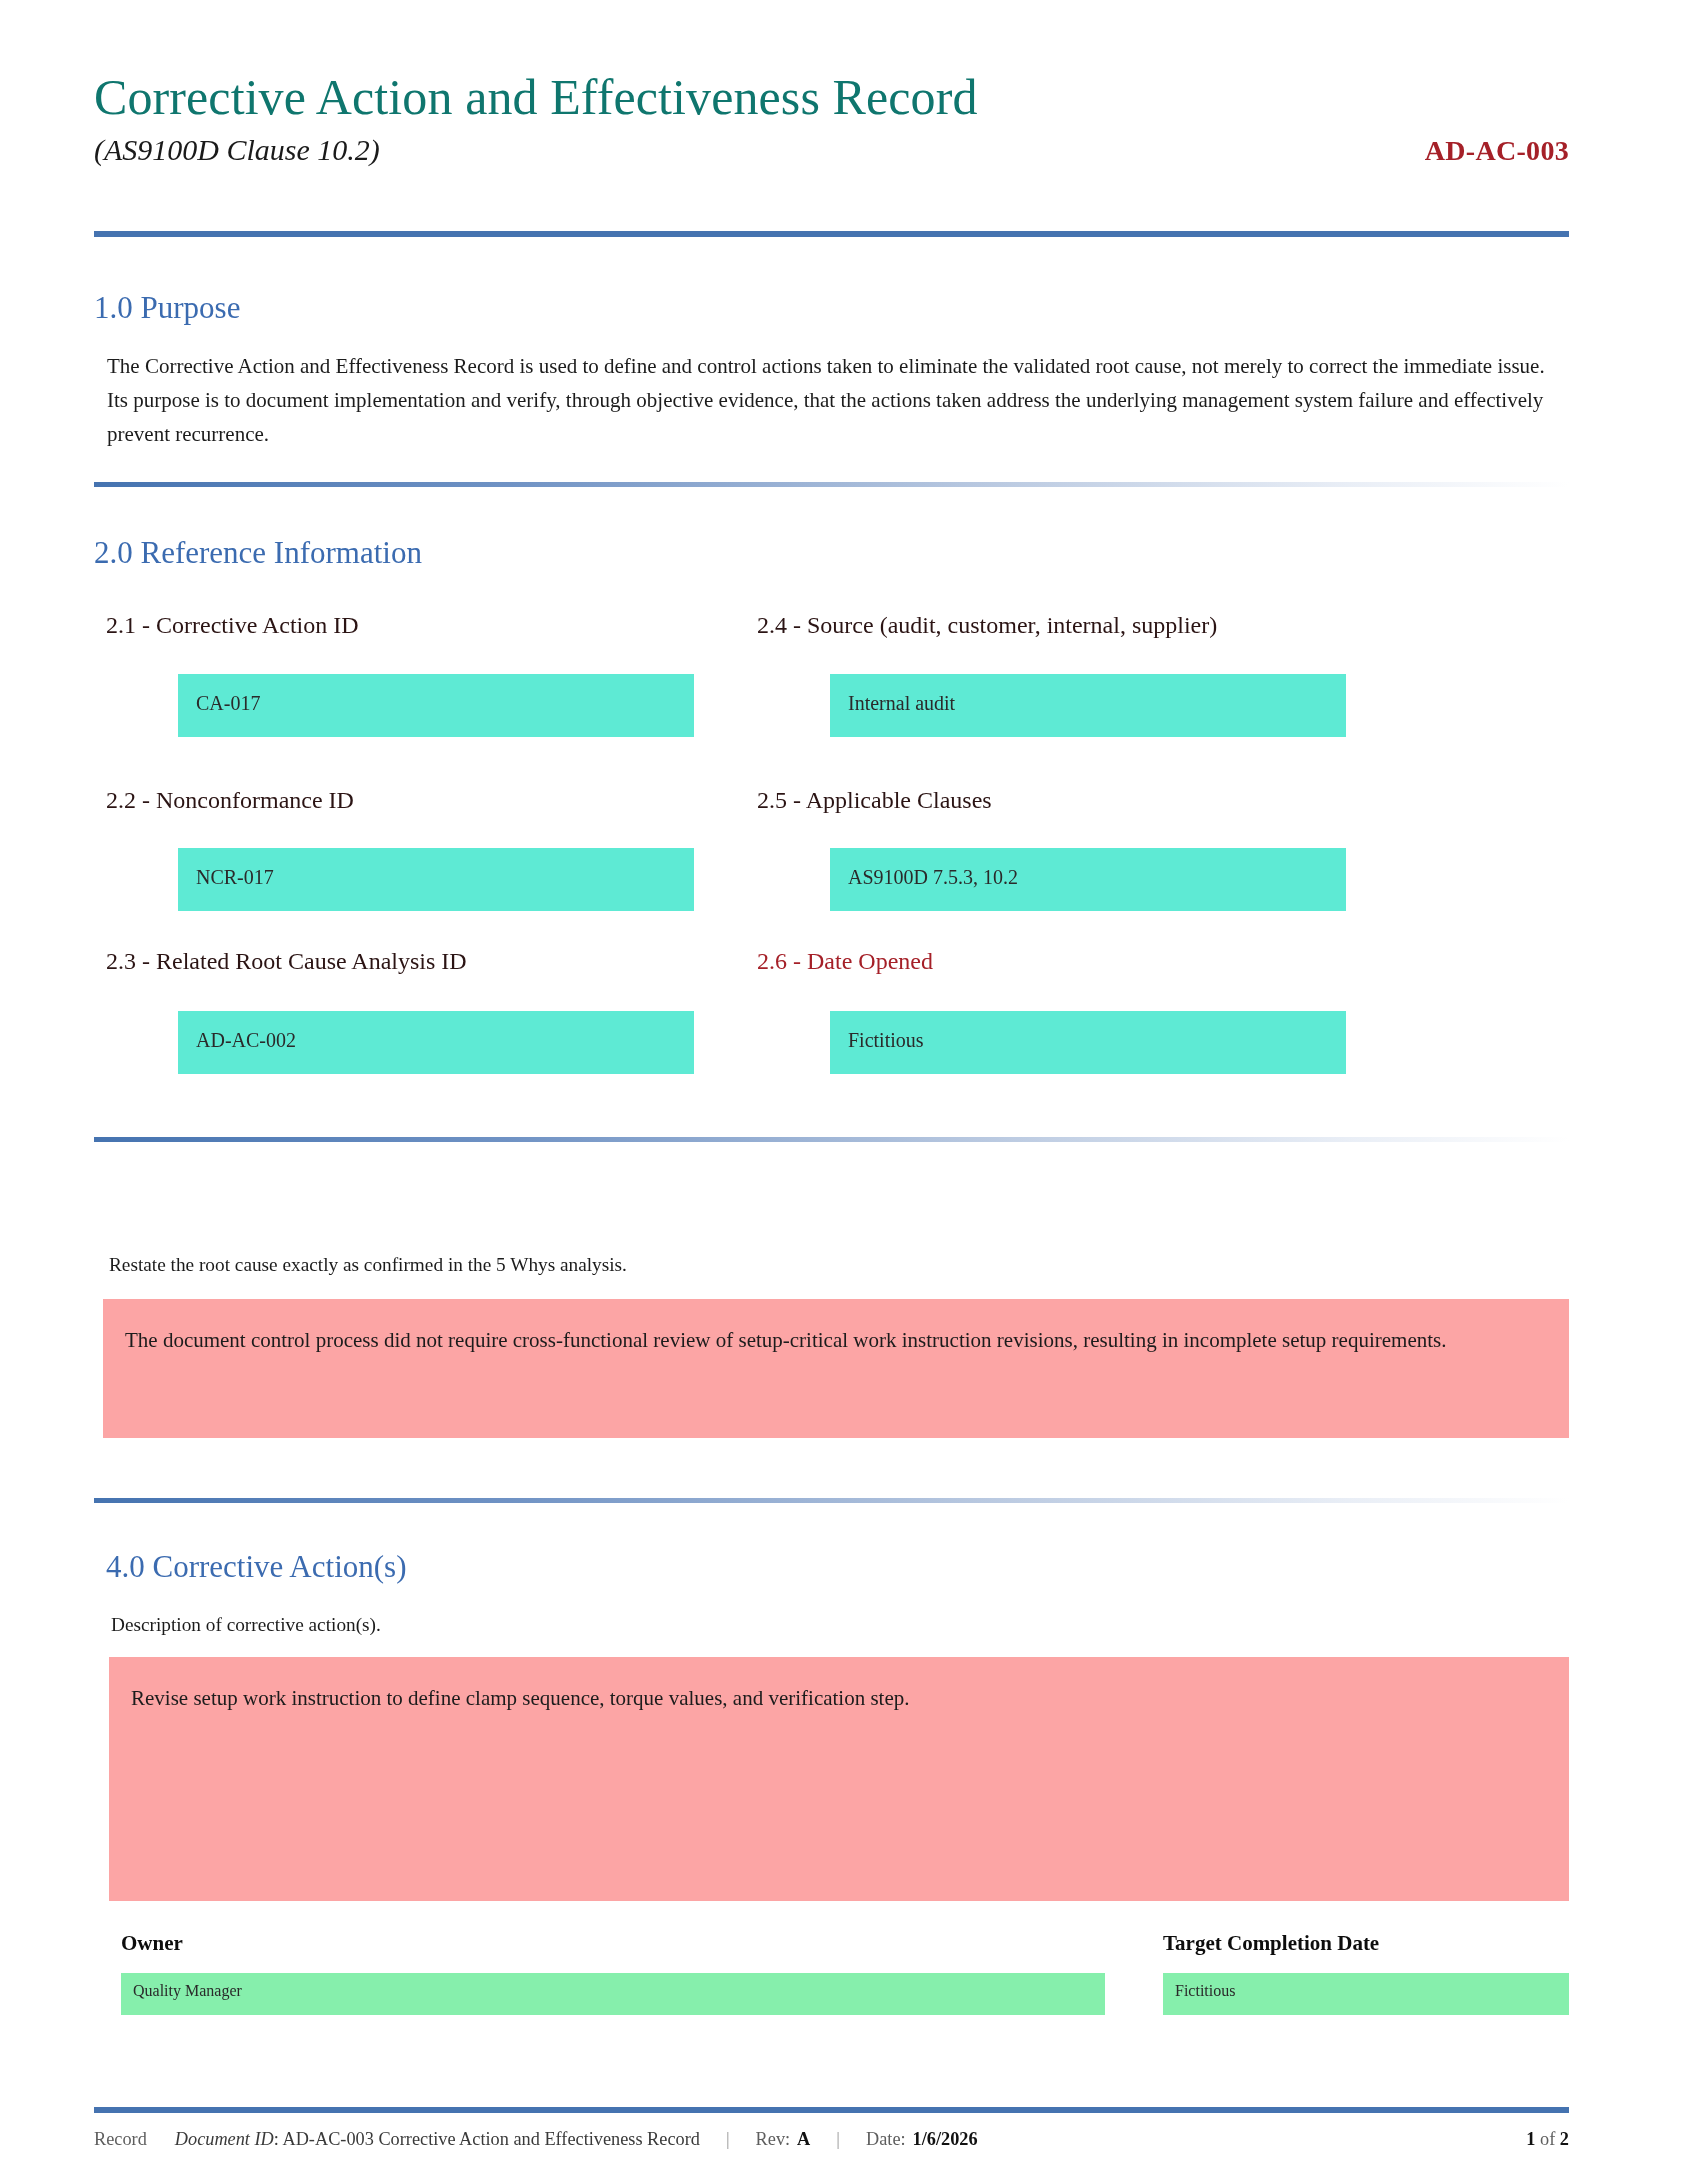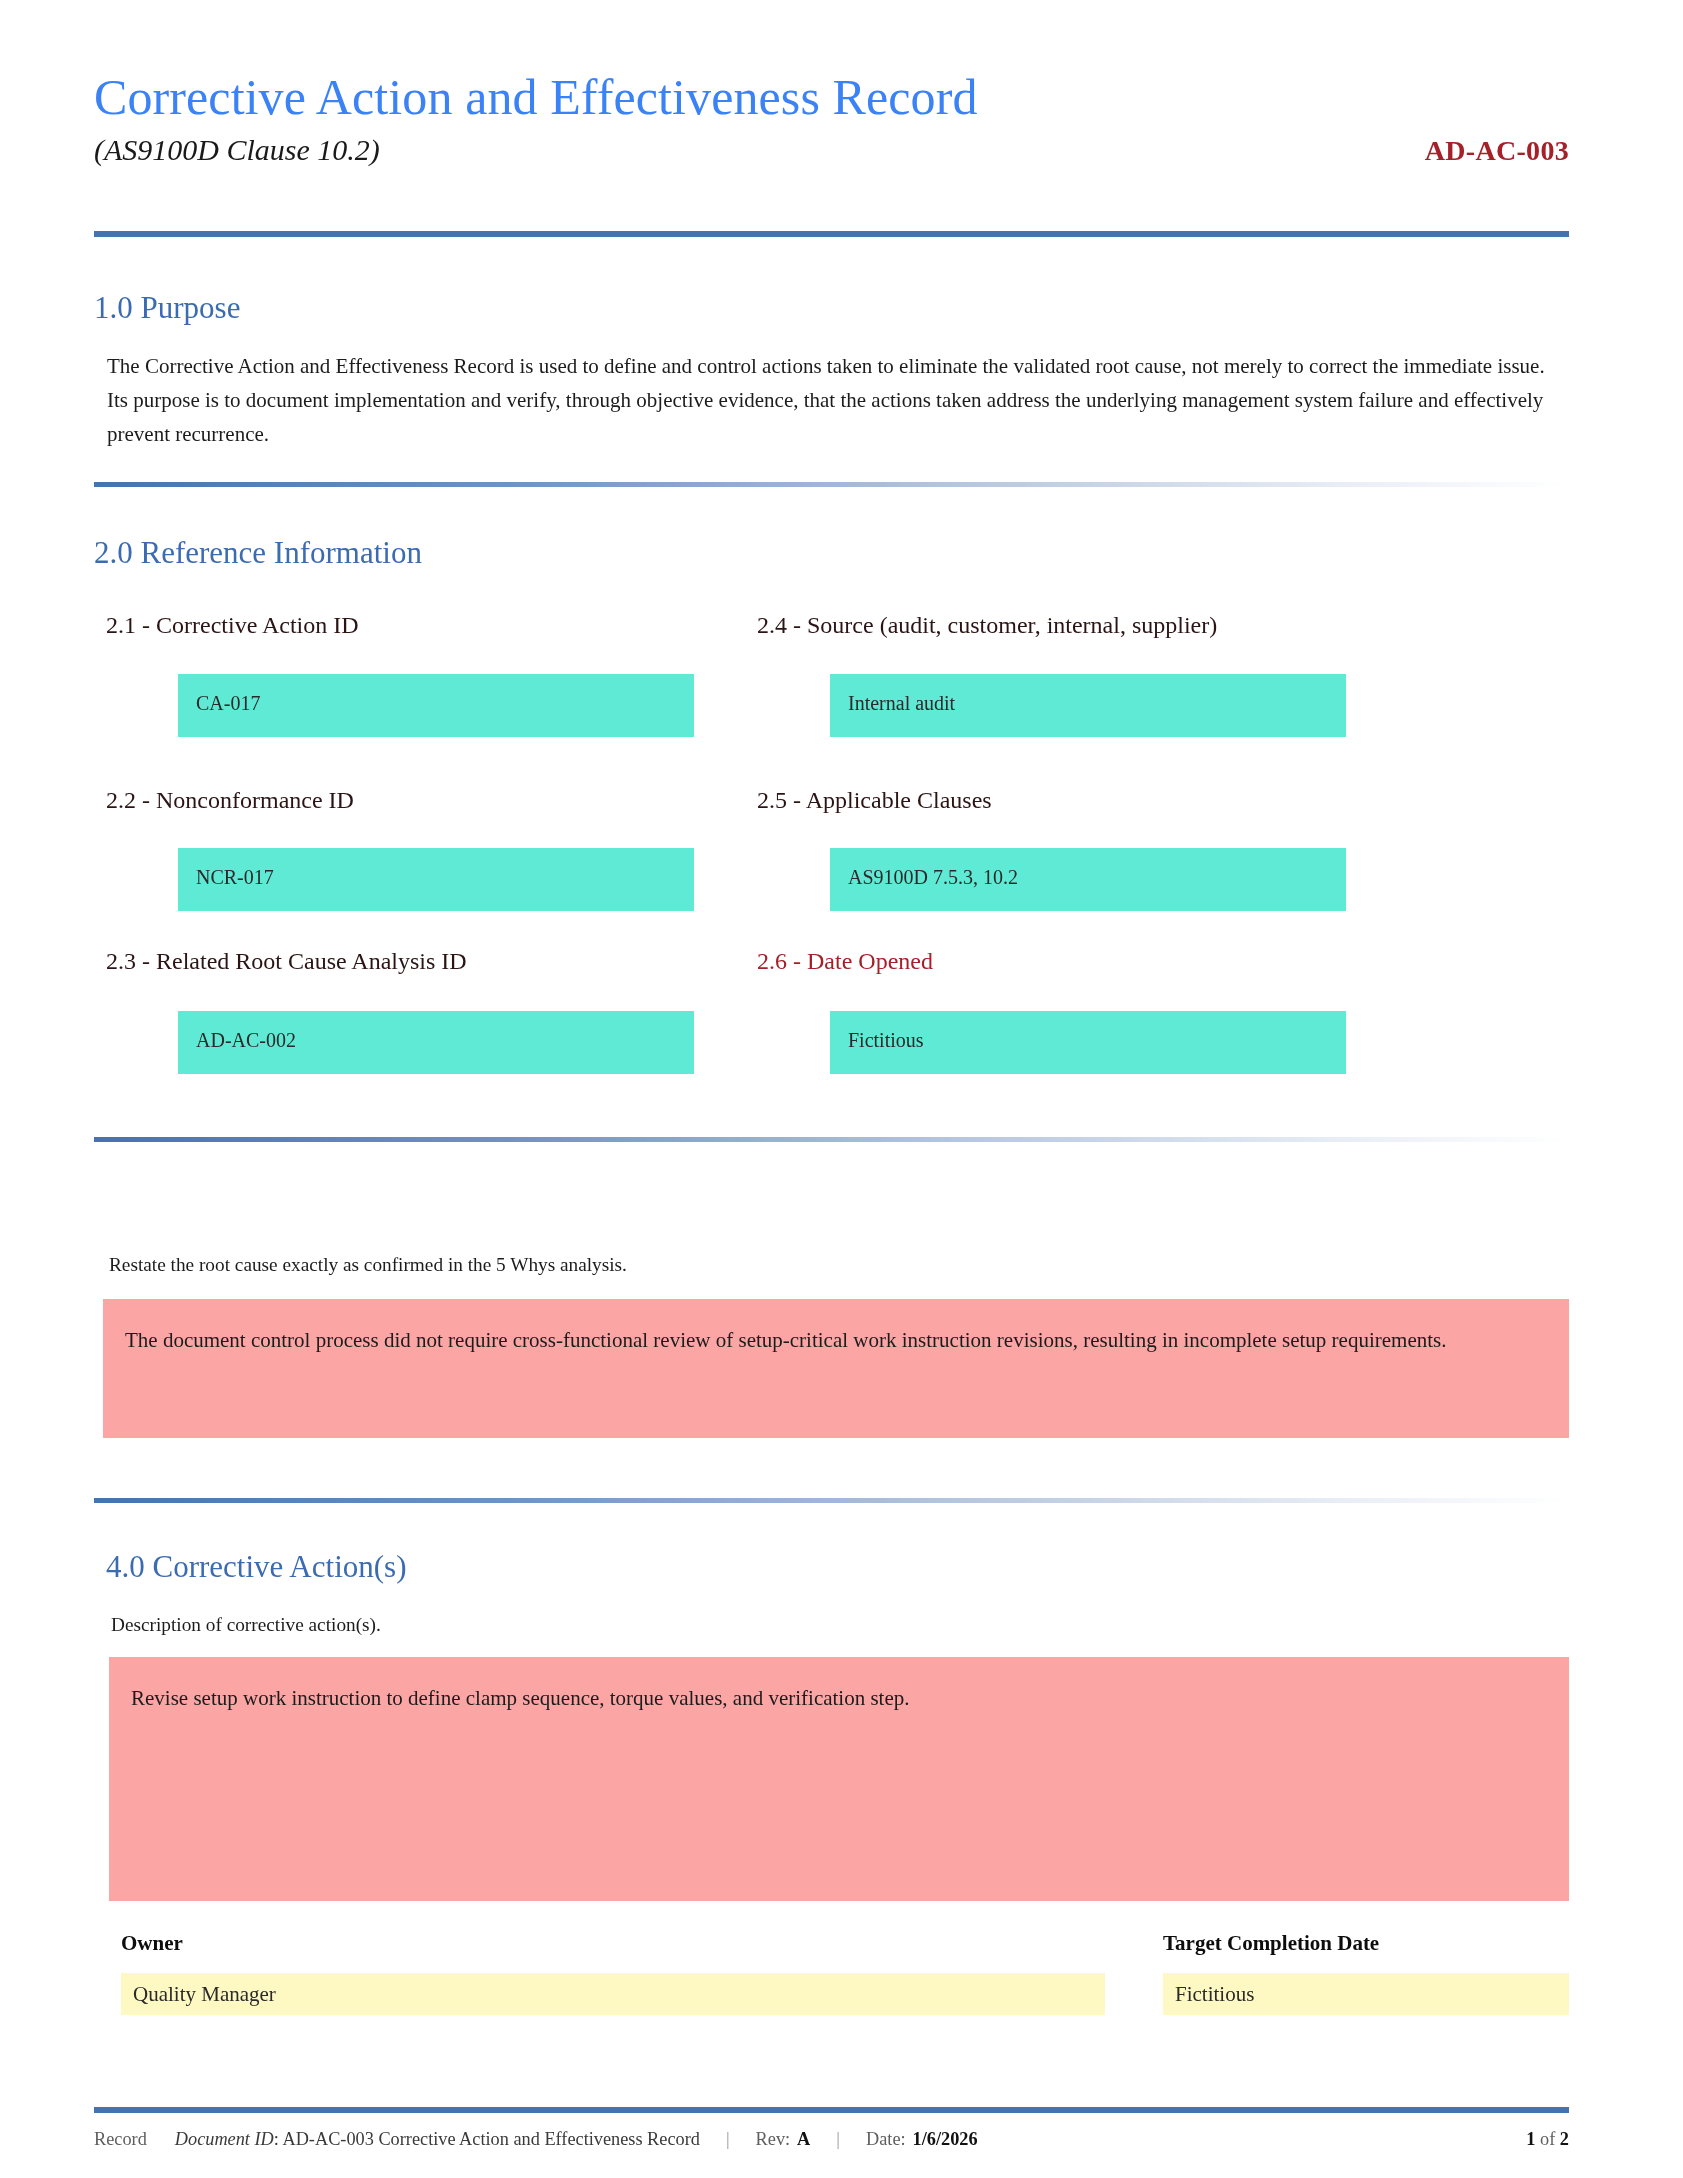--- a/index.html
+++ b/index.html
@@ -21,21 +21,21 @@
   
   .doc-header {
     position: absolute;
     left: 94px;
     top: 71px;
     width: 1475px;
   }
   .doc-title {
     font-size: 50px;
     line-height: 1.04;
-    color: #3b82f6;
+    color: #0f766e;
     font-weight: normal;
     letter-spacing: 0.1px;
     margin: 0;
     white-space: nowrap;
   }
   .subtitle-row {
     display: flex;
     align-items: baseline;
     justify-content: space-between;
     margin-top: 10px;
@@ -112,22 +112,22 @@
   }
   .strong-label {
     position: absolute;
     font-size: 21px;
     font-weight: bold;
     color: #0d0d0d;
     white-space: nowrap;
   }
   .flat-box {
     position: absolute;
-    background: #fef9c3;
-    font-size: 21px;
+    background: #86efac;
+    font-size: 16px;
     color: #2a2a2a;
     padding: 7px 12px 0 12px;
     line-height: 1.4;
   }
   
   #footer-rule { top: 2107px; }
   .footer {
     position: absolute;
     left: 94px;
     top: 2129px;

